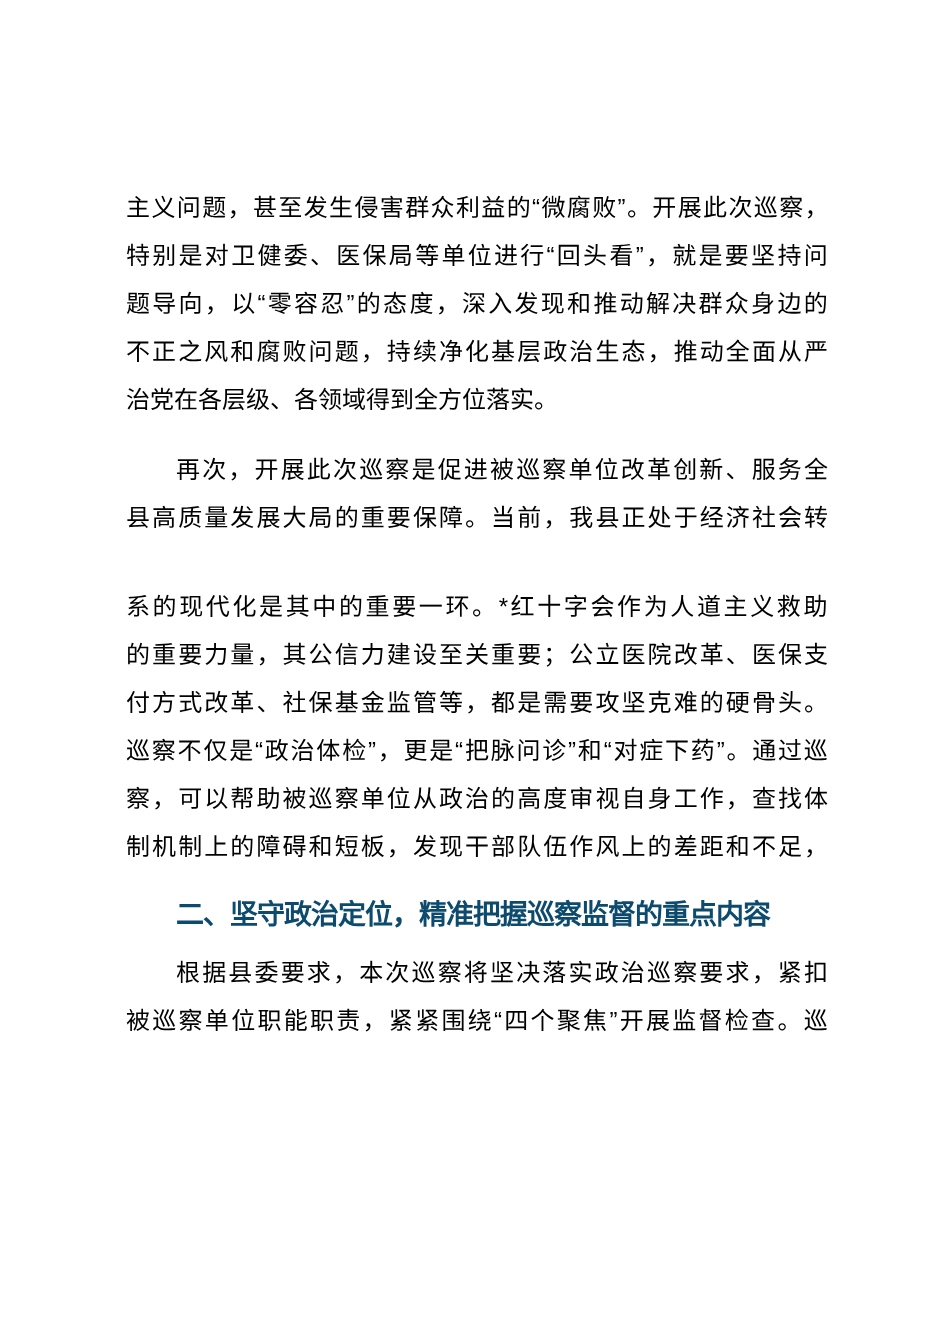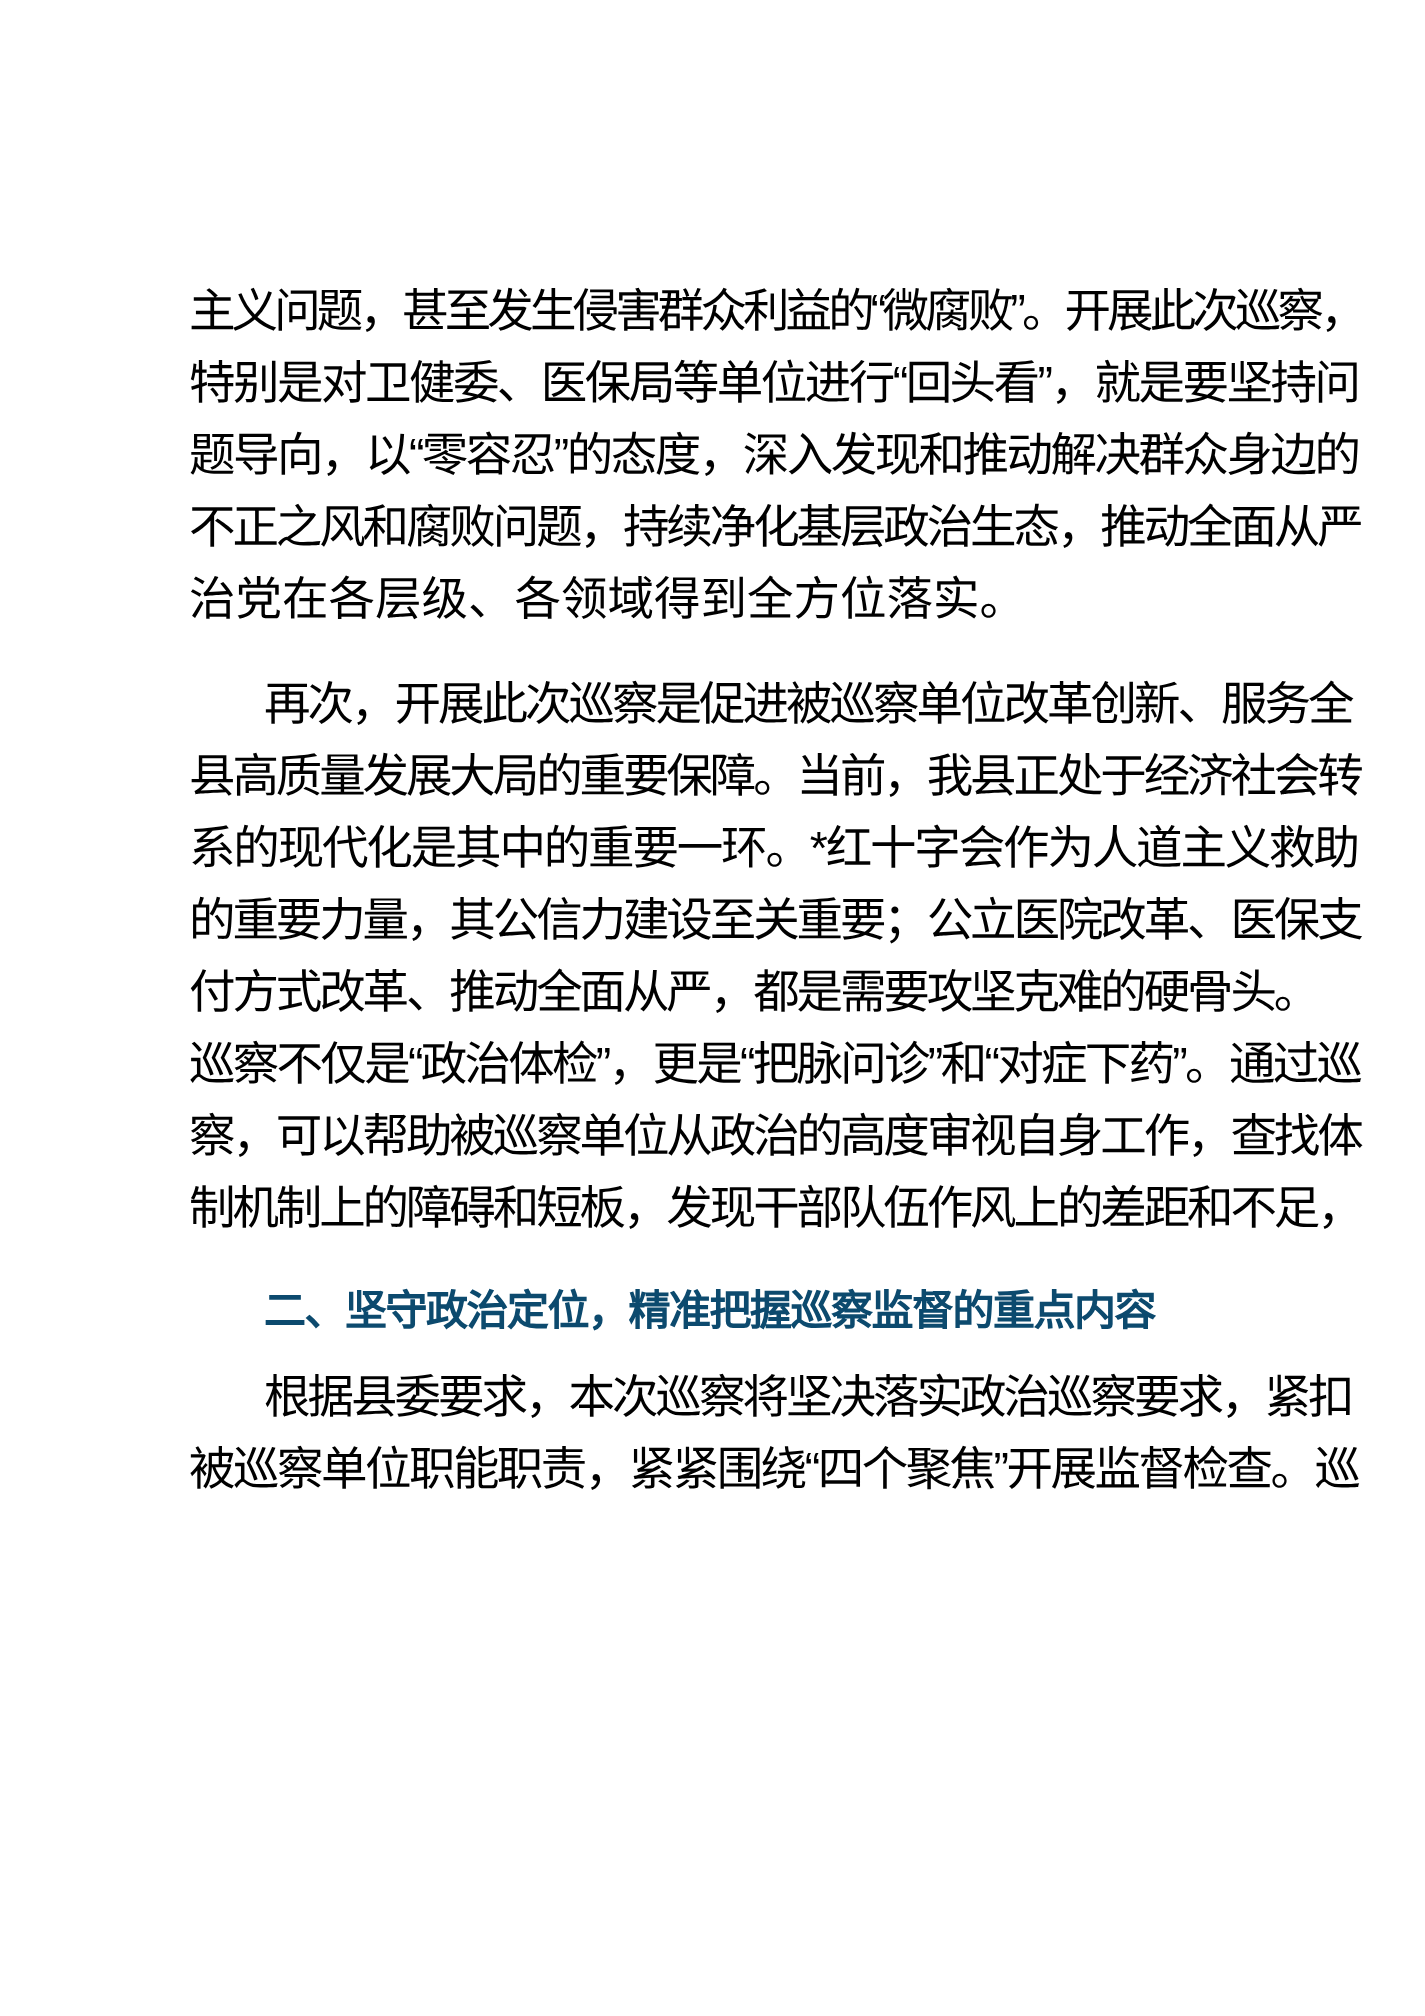--- a/index.html
+++ b/index.html
@@ -27,21 +27,21 @@
     display: flex;
     flex-direction: column;
     color: #000000;
   }
   .para { margin: 0; }
   .para.gap-large  { margin-bottom: 22px; }
   .para.gap-medium { margin-bottom: 20px; }
   .tline {
     height: 48px;
     line-height: 48px;
-    font-size: 31px;
+    font-size: 24px;
     white-space: nowrap;
     text-align: justify;
     text-align-last: justify;
     overflow: visible;
   }
   .tline.end {
     text-align: left;
     text-align-last: left;
   }
   .tline.ind { text-indent: 50px; }
@@ -67,23 +67,23 @@
       <div class="tline" style="letter-spacing: -2.59px;">主义问题，甚至发生侵害群众利益的“微腐败”。开展此次巡察，</div>
       <div class="tline" style="letter-spacing: -1.68px;">特别是对卫健委、医保局等单位进行“回头看”，就是要坚持问</div>
       <div class="tline" style="letter-spacing: -1.68px;">题导向，以“零容忍”的态度，深入发现和推动解决群众身边的</div>
       <div class="tline" style="letter-spacing: -2.07px;">不正之风和腐败问题，持续净化基层政治生态，推动全面从严</div>
       <div class="tline end">治党在各层级、各领域得到全方位落实。</div>
     </div>
 
     <div class="para gap-medium">
       <div class="tline ind" style="letter-spacing: -2px;">再次，开展此次巡察是促进被巡察单位改革创新、服务全</div>
       <div class="tline" style="letter-spacing: -2.07px;">县高质量发展大局的重要保障。当前，我县正处于经济社会转</div>
-      <div class="tline" style="letter-spacing: -1.44px;">系的现代化是其中的重要一环。*红十字会作为人道主义救助</div>
+      <div class="tline" style="letter-spacing: -1.44px; margin-top: 41px;">系的现代化是其中的重要一环。*红十字会作为人道主义救助</div>
       <div class="tline" style="letter-spacing: -2.07px;">的重要力量，其公信力建设至关重要；公立医院改革、医保支</div>
-      <div class="tline" style="letter-spacing: -2.07px;">付方式改革、推动全面从严，都是需要攻坚克难的硬骨头。</div>
+      <div class="tline" style="letter-spacing: -2.07px;">付方式改革、社保基金监管等，都是需要攻坚克难的硬骨头。</div>
       <div class="tline" style="letter-spacing: -1.81px;">巡察不仅是“政治体检”，更是“把脉问诊”和“对症下药”。通过巡</div>
       <div class="tline" style="letter-spacing: -2.07px;">察，可以帮助被巡察单位从政治的高度审视自身工作，查找体</div>
       <div class="tline" style="letter-spacing: -2.07px;">制机制上的障碍和短板，发现干部队伍作风上的差距和不足，</div>
     </div>
 
     <h2 class="heading">二、坚守政治定位，精准把握巡察监督的重点内容</h2>
 
     <div class="para">
       <div class="tline ind" style="letter-spacing: -2px;">根据县委要求，本次巡察将坚决落实政治巡察要求，紧扣</div>
       <div class="tline" style="letter-spacing: -1.68px;">被巡察单位职能职责，紧紧围绕“四个聚焦”开展监督检查。巡</div>

